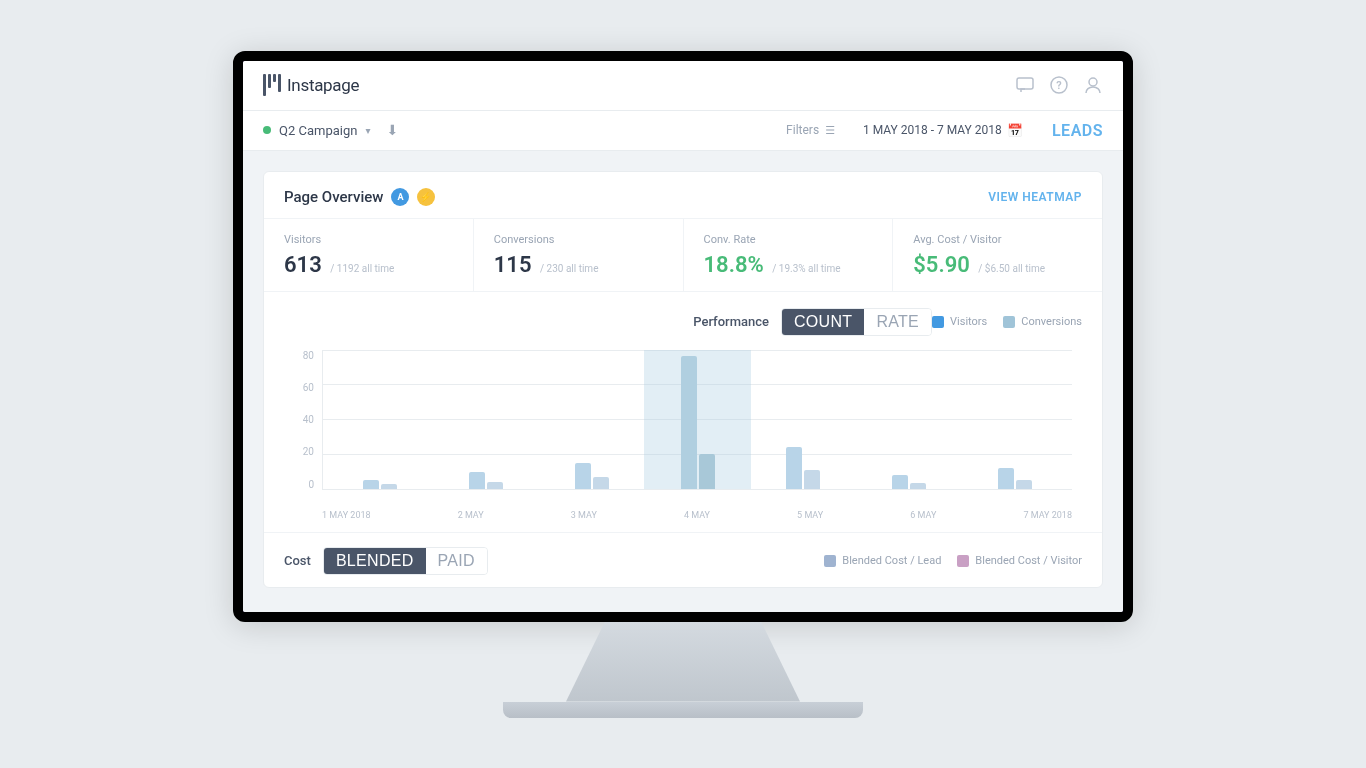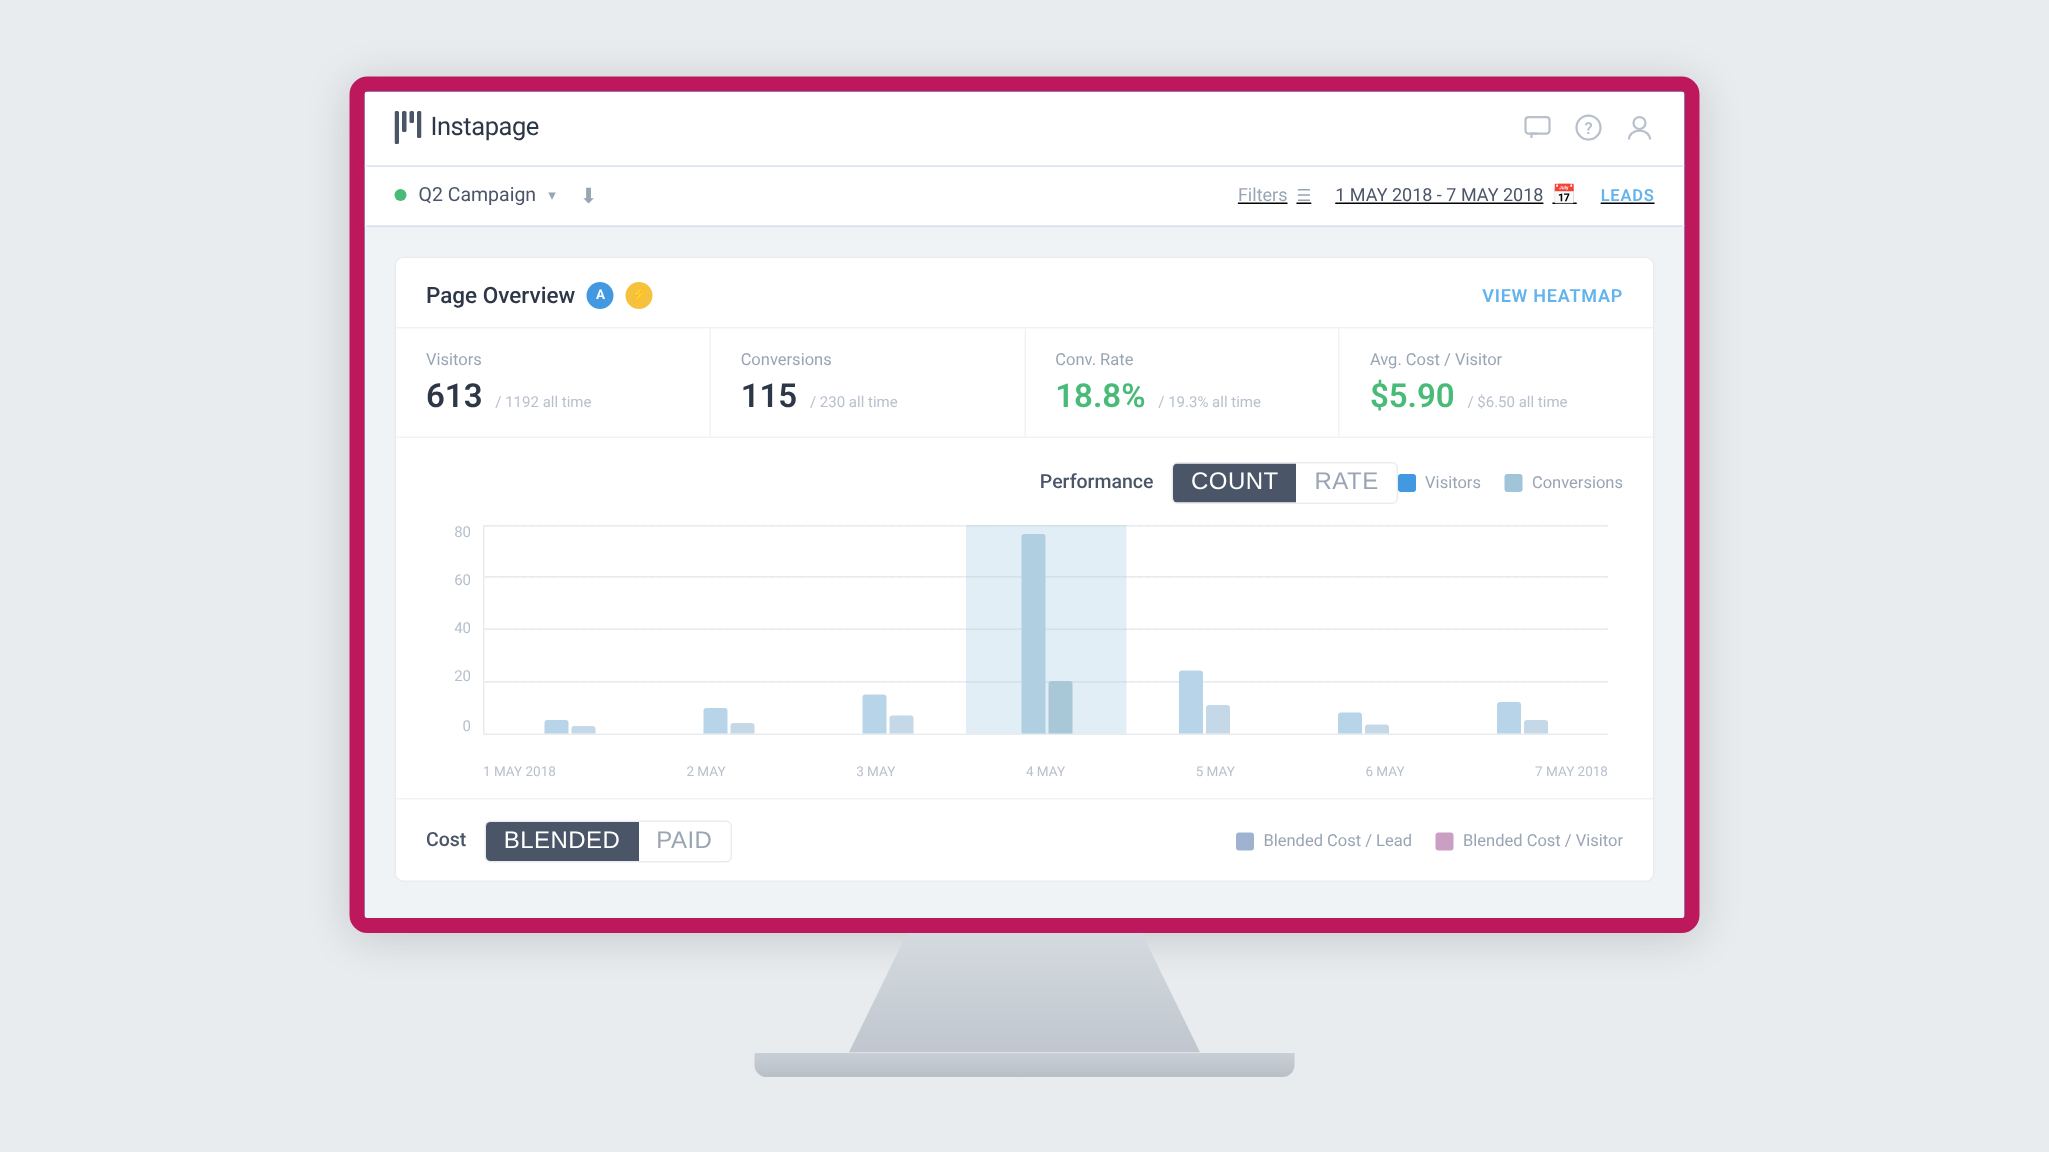--- a/index.html
+++ b/index.html
@@ -13,23 +13,23 @@
       width: 1366px;
     }
 
     .monitor-wrapper {
       position: relative;
       width: 960px;
       margin: 0 auto;
     }
 
     .monitor-screen {
-      background: #1d4ed8;
+      background: #4c1d95;
       border-radius: 12px;
-      border: 10px solid #be185d;
+      border: 10px solid #000000;
       box-shadow: 0 4px 30px rgba(0,0,0,0.15), inset 0 0 0 2px #c8cfd7;
       padding: 0;
       overflow: hidden;
       width: 900px;
       margin: 0 auto;
     }
 
     .monitor-stand {
       width: 260px;
       height: 80px;
@@ -129,22 +129,21 @@
     .download-icon {
       color: #9aa5b4;
       font-size: 14px;
       margin-left: 8px;
       cursor: pointer;
     }
 
     .sub-header-right {
       display: flex;
       align-items: center;
-      gap: 16px;
-      text-decoration: underline;
+      gap: 28px;
     }
 
     .filters-label {
       font-size: 12px;
       color: #9aa5b4;
       display: flex;
       align-items: center;
       gap: 6px;
     }
 
@@ -159,21 +158,21 @@
       align-items: center;
       gap: 6px;
     }
 
     .calendar-icon {
       color: #9aa5b4;
       font-size: 13px;
     }
 
     .leads-label {
-      font-size: 11px;
+      font-size: 16px;
       color: #63b3ed;
       font-weight: 600;
       letter-spacing: 0.5px;
     }
 
     
     .main-content {
       background: #f0f3f6;
       padding: 20px;
       min-height: 460px;

